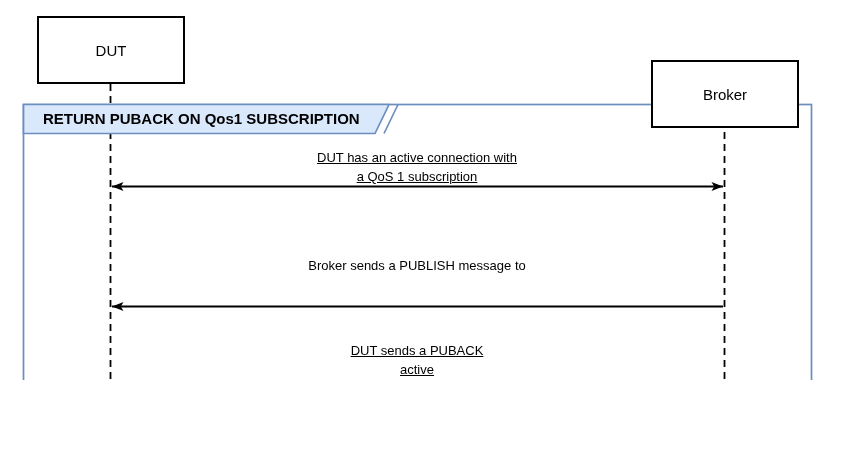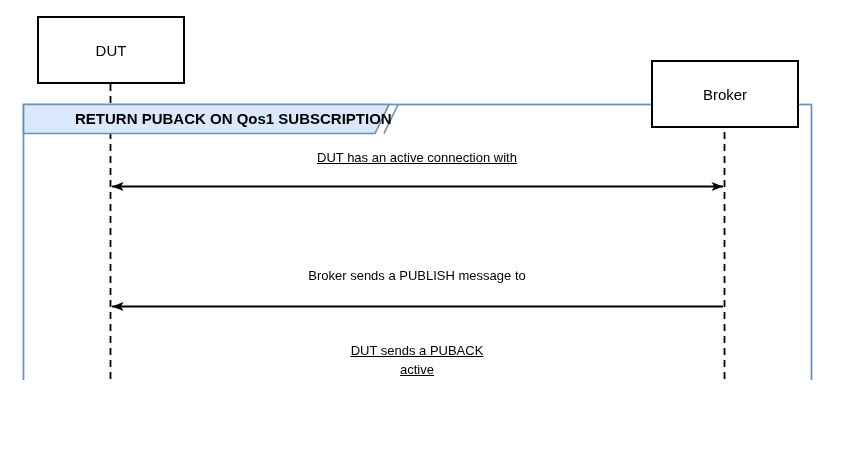--- a/index.html
+++ b/index.html
@@ -40,33 +40,32 @@
   .frame-title {
     position: absolute;
     left: 43px;
     top: 104px;
     height: 30px;
     line-height: 30px;
     font-size: 15px;
     font-weight: bold;
     color: #000000;
     white-space: nowrap;
-    margin-left: 32px;
   }
   .msg {
     position: absolute;
     left: 167px;
     width: 500px;
     text-align: center;
     font-size: 13px;
     line-height: 19px;
     color: #000000;
   }
   .msg-1 { top: 148px; text-decoration: underline; }
-  .msg-2 { top: 266px; }
+  .msg-2 { top: 256px; }
   .msg-3 { top: 341px; text-decoration: underline; }
 </style>
 </head>
 <body>
 
 <div class="canvas">
 
   <svg class="svg-layer" viewBox="0 0 845 472">
     <defs>
       <marker id="arrow-end" markerUnits="userSpaceOnUse" markerWidth="14" markerHeight="12" refX="12" refY="5" orient="auto">
@@ -96,20 +95,21 @@
     <span>DUT</span>
   </div>
   <div class="actor actor-broker">
     <span>Broker</span>
   </div>
 
   <div class="frame-title">RETURN PUBACK ON Qos1 SUBSCRIPTION</div>
 
   <div class="msg msg-1">
     <div>DUT has an active connection with</div>
+    <div>a QoS 1 subscription</div>
   </div>
   <div class="msg msg-2">
     <div>Broker sends a PUBLISH message to</div>
   </div>
   <div class="msg msg-3">
     <div>DUT sends a PUBACK</div>
     <div>active</div>
   </div>
 
 </div>

